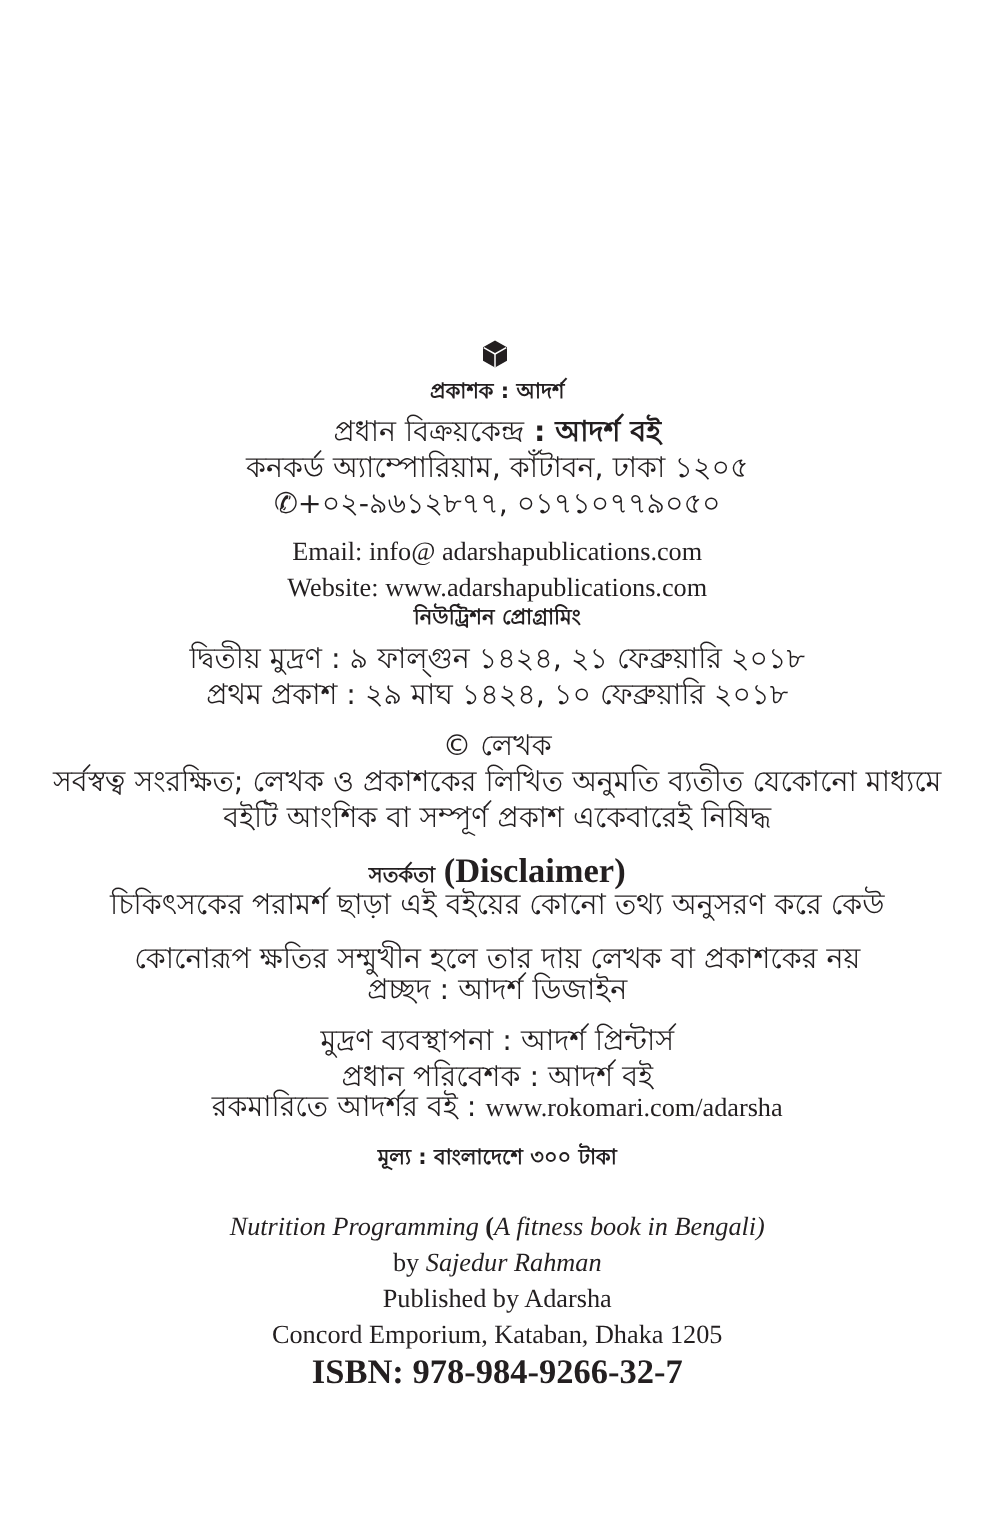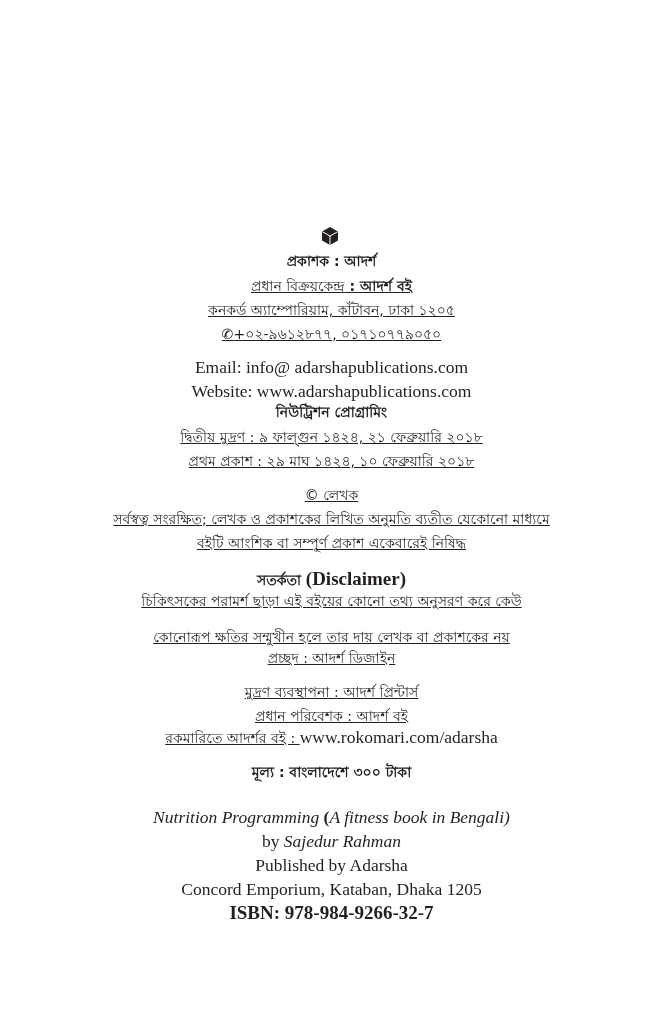--- a/index.html
+++ b/index.html
@@ -5,24 +5,24 @@
   html, body { margin: 0; padding: 0; background: #ffffff; }
   body {
     width: 663px; height: 1024px; position: relative; overflow: hidden;
     font-family: "DejaVu Serif", serif; color: #231f20;
   }
   .page { position: absolute; left: 0; top: 0; width: 663px; height: 1024px; }
   .line {
     position: absolute; left: 0; width: 663px; text-align: center;
     white-space: nowrap; line-height: 1;
   }
-  .bn { font-family: "DejaVu Sans", sans-serif; font-size: 14px; text-decoration: underline; }
+  .bn { font-family: "DejaVu Sans", sans-serif; font-size: 19px; }
   .bn-b { font-family: "DejaVu Sans", sans-serif; font-size: 14px; font-weight: bold; }
   .en { font-family: "Liberation Serif", serif; font-size: 17.5px; margin-top: 12px; }
-  .en-b { font-family: "Liberation Serif", serif; font-size: 19px; font-weight: bold; }
+  .en-b { font-family: "Liberation Serif", serif; font-size: 23px; font-weight: bold; }
   .b { font-weight: bold; }
   .i { font-style: italic; }
   .logo { position: absolute; left: 321px; top: 226px; width: 18px; height: 20px; }
   .phone { font-family: "DejaVu Sans", sans-serif; }
 </style>
 </head>
 <body>
 
 <div class="page">
 

